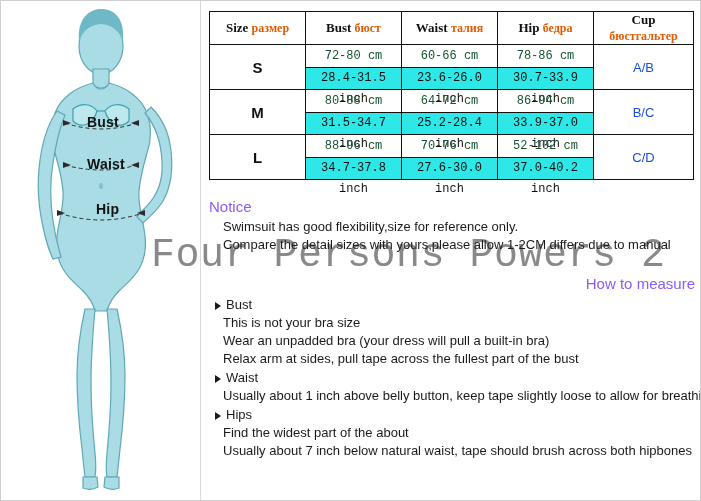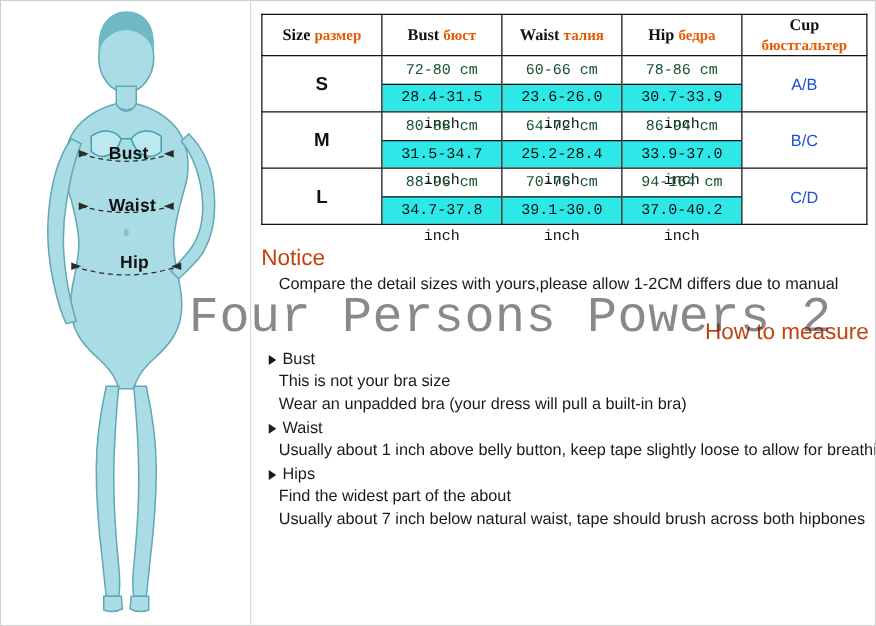--- a/index.html
+++ b/index.html
@@ -114,23 +114,23 @@
 
   
   .text-block {
     position: absolute;
     left: 208px;
     top: 196px;
     width: 486px;
     color: #1a1a1a;
   }
   .heading {
-    font-size: 18px;
+    font-size: 15px;
     font-family: "Liberation Sans", sans-serif;
-    color: #c2410c;
+    color: #8b5cf6;
     margin: 0 0 2px 0;
     line-height: 19px;
   }
   .line {
     font-size: 13px;
     line-height: 18px;
     margin-left: 14px;
     white-space: nowrap;
   }
   .bullet-line {
@@ -293,42 +293,44 @@
         <td class="cup-cell">B/C</td>
       </tr>
       <tr>
         <td class="size-cell">L</td>
         <td class="meas-cell">
           <div class="meas-cm">88-96 cm</div>
           <div class="meas-in">34.7-37.8 inch</div>
         </td>
         <td class="meas-cell">
           <div class="meas-cm">70-76 cm</div>
-          <div class="meas-in">39.1-30.0 inch</div>
-        </td>
-        <td class="meas-cell">
-          <div class="meas-cm">94-164 cm</div>
+          <div class="meas-in">27.6-30.0 inch</div>
+        </td>
+        <td class="meas-cell">
+          <div class="meas-cm">52-102 cm</div>
           <div class="meas-in">37.0-40.2 inch</div>
         </td>
         <td class="cup-cell">C/D</td>
       </tr>
     </tbody>
   </table>
 
   <div class="text-block">
     <div class="heading">Notice</div>
+    <div class="line">Swimsuit has good flexibility,size for reference only.</div>
     <div class="line">Compare the detail sizes with yours,please allow 1-2CM differs due to manual</div>
 
     <div class="heading" style="margin-top:20px;text-align:right;">How to measure</div>
 
     <div class="bullet-line">
       <span class="tri"></span><span class="bullet-label">Bust</span>
     </div>
     <div class="line">This is not your bra size</div>
     <div class="line">Wear an unpadded bra (your dress will pull a built-in bra)</div>
+    <div class="line">Relax arm at sides, pull tape across the fullest part of the bust</div>
 
     <div class="bullet-line">
       <span class="tri"></span><span class="bullet-label">Waist</span>
     </div>
     <div class="line">Usually about 1 inch above belly button, keep tape slightly loose to allow for breathing room</div>
 
     <div class="bullet-line">
       <span class="tri"></span><span class="bullet-label">Hips</span>
     </div>
     <div class="line">Find the widest part of the about</div>

